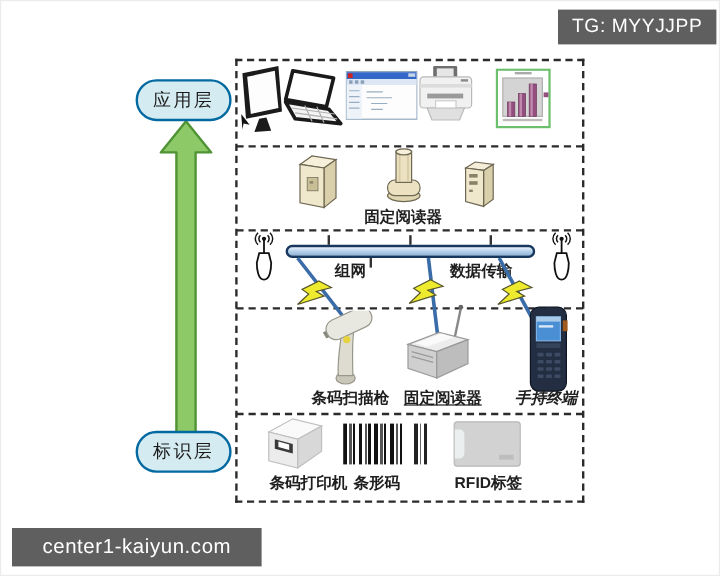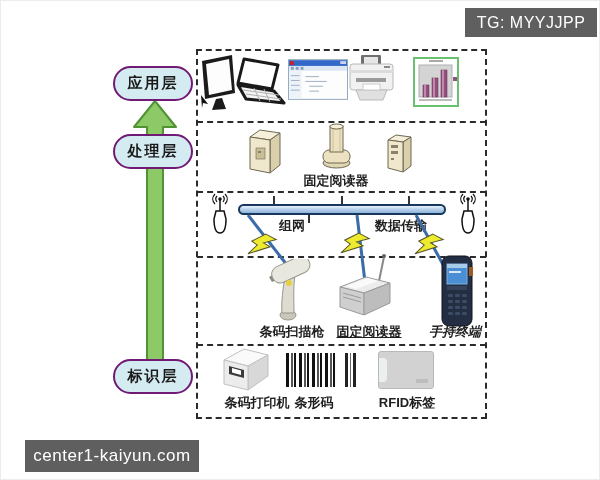--- a/index.html
+++ b/index.html
@@ -8,26 +8,26 @@
     font-family:"Liberation Sans","DejaVu Sans",sans-serif;
     overflow:hidden;border:1px solid #ececec;box-sizing:border-box;
   }
   .abs{position:absolute;}
   
   .tag{
     background:#5f5f5f;color:#fff;display:flex;align-items:center;justify-content:center;
     font-size:16px;letter-spacing:.5px;
   }
   .badge{left:464px;top:7px;width:132px;height:29px;}
-  .watermark{left:24px;top:439px;width:174px;height:32px;font-size:17px;}
+  .watermark{left:9px;top:439px;width:208px;height:32px;font-size:17px;}
   
   .pill{
-    left:112px;width:80px;height:35px;border:2px solid #701a75;border-radius:18px;
+    left:112px;width:80px;height:35px;border:2px solid #0369a1;border-radius:18px;
     background:#d5ebf2;display:flex;align-items:center;justify-content:center;
-    font-size:15px;font-weight:bold;color:#1a1a1a;letter-spacing:2px;box-sizing:border-box;
+    font-size:15px;font-weight:normal;color:#1a1a1a;letter-spacing:2px;box-sizing:border-box;
   }
   
   .panel{left:195px;top:48px;width:291px;height:370px;border:2px dashed #2b2b2b;box-sizing:border-box;}
   .divider{left:196px;width:289px;height:0;border-top:2px dashed #2b2b2b;}
   
   .cap{color:#1f1f1f;font-size:13px;font-weight:600;text-align:center;white-space:nowrap;}
   
   .busbar{
     left:237px;top:203px;width:208px;height:11px;border:2px solid #17375e;border-radius:6px;
     background:linear-gradient(#e9f2fc 0%,#b9d2ec 45%,#8fb4d9 100%);box-sizing:border-box;
@@ -58,23 +58,20 @@
 <div class="stage">
 
   <div class="abs" style="left:129px;top:98px;width:50px;height:302px;">
     <svg width="50" height="302" viewBox="0 0 50 302">
       <polygon points="25,2 46,28 33,28 33,284 17,284 17,28 4,28" fill="#8dc967" stroke="#4f9334" stroke-width="2" stroke-linejoin="round"></polygon>
     </svg>
   </div>
 
   <div class="abs pill" style="top:65px;">
       <span>应用层</span>
-    </div>
-  <div class="abs pill" style="top:133px;">
-      <span>处理层</span>
     </div>
   <div class="abs pill" style="top:358px;">
       <span>标识层</span>
     </div>
 
   <div class="abs panel"></div>
   <div class="abs divider" style="top:120px;"></div>
   <div class="abs divider" style="top:190px;"></div>
   <div class="abs divider" style="top:255px;"></div>
   <div class="abs divider" style="top:343px;"></div>

